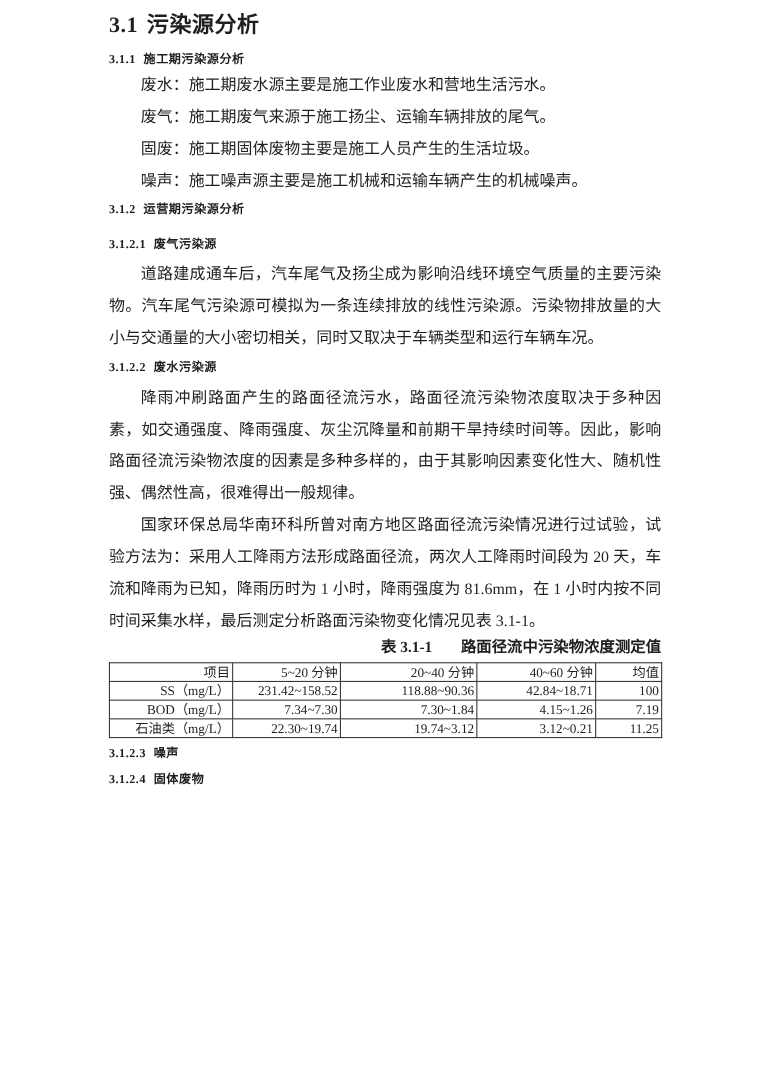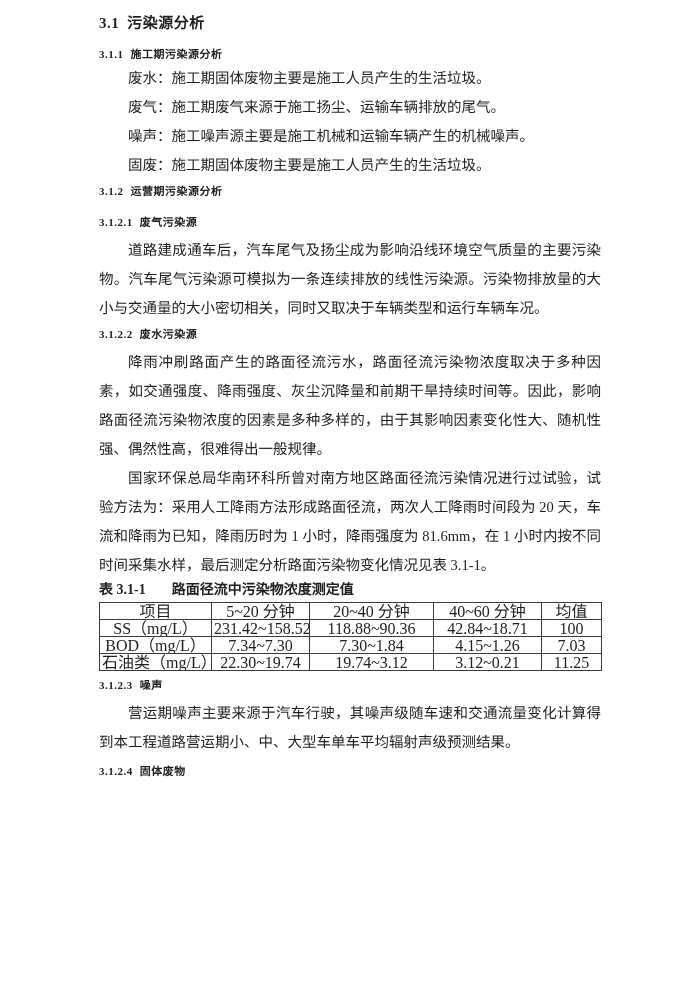--- a/index.html
+++ b/index.html
@@ -22,21 +22,21 @@
   .h-main {
     margin-top: 103px;
     font-size: 15.5px;
     font-weight: 700;
     line-height: 20px;
     letter-spacing: 0.5px;
   }
   .h-main .num { margin-right: 17px; }
   .h2 {
     margin-top: 14px;
-    font-size: 15px;
+    font-size: 20px;
     font-weight: 700;
     line-height: 19px;
     letter-spacing: 0.5px;
   }
   .h2 .num { margin-right: 8px; }
   .h3 {
     font-size: 11px;
     font-weight: 700;
     line-height: 19px;
     letter-spacing: 0.5px;
@@ -51,37 +51,37 @@
     line-height: 29px;
     text-indent: 2em;
     text-align: justify;
     text-justify: inter-ideograph;
   }
   .para-group { margin-top: 0; }
   .p-after-h { margin-top: 4px; }
   
   .tbl-caption {
     margin-top: 1px;
-    text-align: left;
+    text-align: right;
     font-weight: 700;
     font-size: 14px;
     line-height: 17px;
   }
   .tbl-caption .cap-label { margin-right: 26px; }
   table.data {
     margin-top: 4px;
     width: 502px;
     border-collapse: collapse;
     table-layout: fixed;
   }
   table.data th, table.data td {
     border: 1px solid #3a3a3a;
-    font-size: 16px;
+    font-size: 12px;
     font-weight: 400;
-    text-align: center;
+    text-align: right;
     height: 17px;
     padding: 0 2px;
     line-height: 15px;
     white-space: nowrap;
     overflow: hidden;
     margin-top: 23px;
   }
   col.c1 { width: 112px; }
   col.c2 { width: 98px; }
   col.c3 { width: 124px; }
@@ -96,24 +96,24 @@
 
   <div class="h2">
     <span class="num">3.1</span><span>污染源分析</span>
   </div>
 
   <div class="h3 mt12">
     <span class="num">3.1.1</span><span>施工期污染源分析</span>
   </div>
 
   <div class="para-group">
-    <p class="para">废水：施工期固体废物主要是施工人员产生的生活垃圾。</p>
+    <p class="para">废水：施工期废水源主要是施工作业废水和营地生活污水。</p>
     <p class="para">废气：施工期废气来源于施工扬尘、运输车辆排放的尾气。</p>
+    <p class="para">固废：施工期固体废物主要是施工人员产生的生活垃圾。</p>
     <p class="para">噪声：施工噪声源主要是施工机械和运输车辆产生的机械噪声。</p>
-    <p class="para">固废：施工期固体废物主要是施工人员产生的生活垃圾。</p>
   </div>
 
   <div class="h3 mt2">
     <span class="num">3.1.2</span><span>运营期污染源分析</span>
   </div>
 
   <div class="h3 mt12">
     <span class="num">3.1.2.1</span><span>废气污染源</span>
   </div>
 
@@ -151,35 +151,34 @@
         <td>231.42~158.52</td>
         <td>118.88~90.36</td>
         <td>42.84~18.71</td>
         <td>100</td>
       </tr>
       <tr>
         <td>BOD（mg/L）</td>
         <td>7.34~7.30</td>
         <td>7.30~1.84</td>
         <td>4.15~1.26</td>
-        <td>7.03</td>
+        <td>7.19</td>
       </tr>
       <tr>
         <td>石油类（mg/L）</td>
         <td>22.30~19.74</td>
         <td>19.74~3.12</td>
         <td>3.12~0.21</td>
         <td>11.25</td>
       </tr>
     </tbody>
   </table>
 
   <div class="h3 mt5">
     <span class="num">3.1.2.3</span><span>噪声</span>
   </div>
 
-  <p class="para p-after-h">营运期噪声主要来源于汽车行驶，其噪声级随车速和交通流量变化计算得到本工程道路营运期小、中、大型车单车平均辐射声级预测结果。</p>
 
   <div class="h3 mt5">
     <span class="num">3.1.2.4</span><span>固体废物</span>
   </div>
 
 </div>
 
 </body></html>

